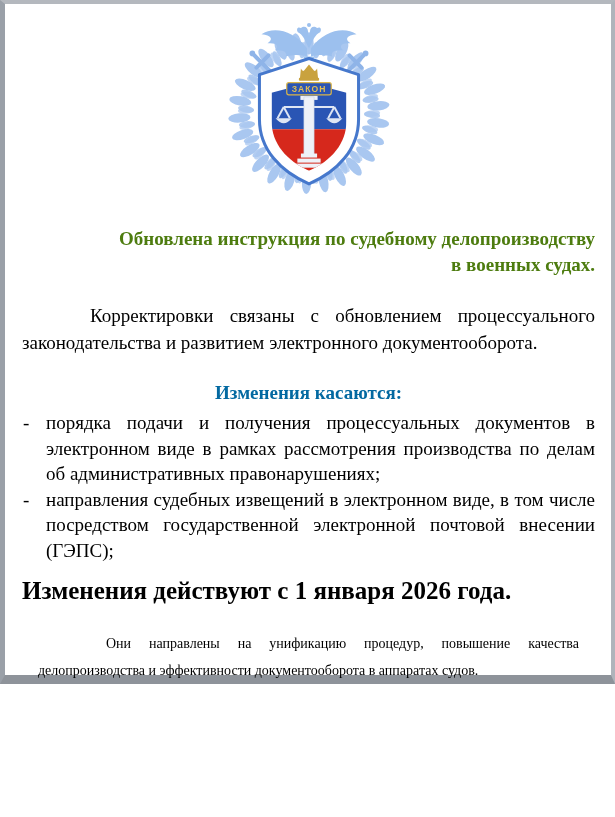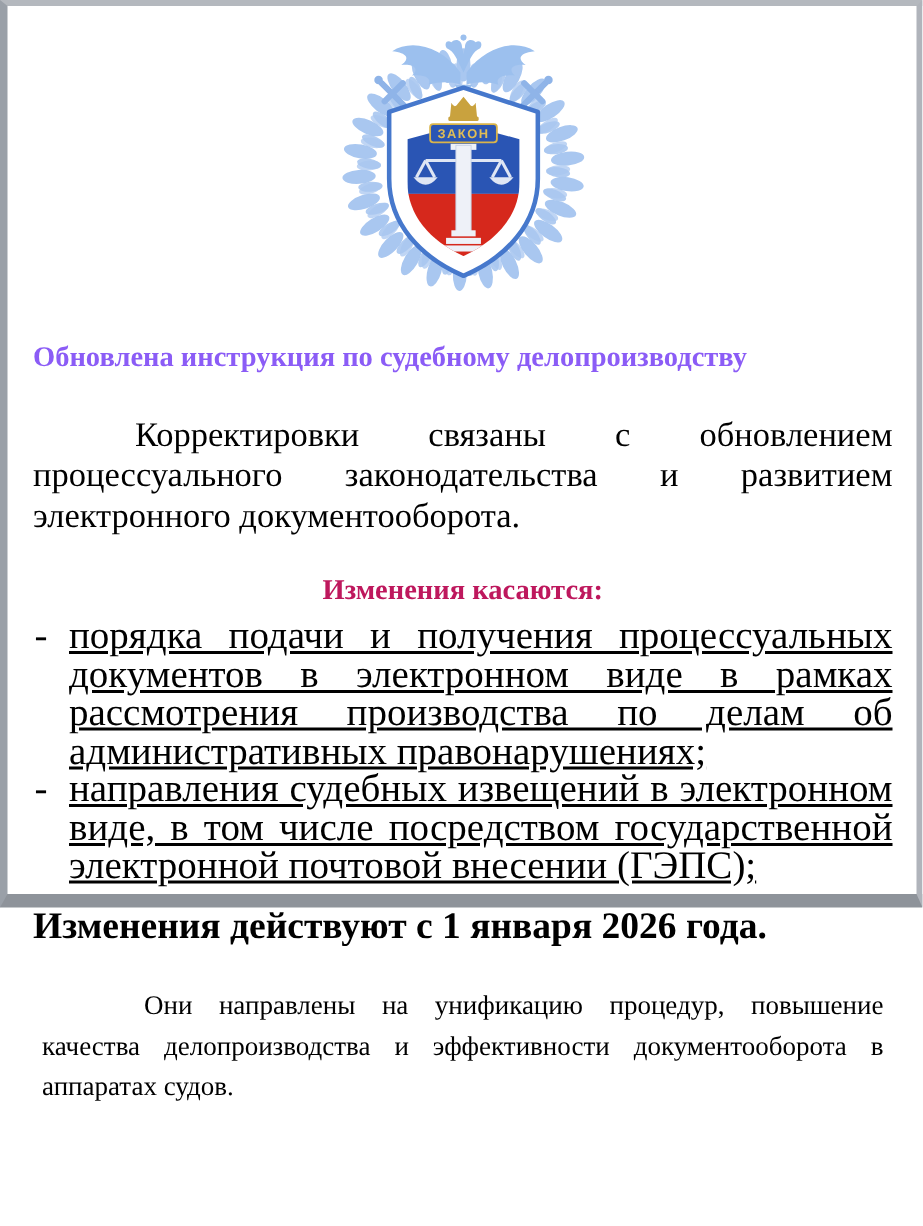--- a/index.html
+++ b/index.html
@@ -1,80 +1,79 @@
 <!DOCTYPE html>
 <html lang="ru"><head>
 <meta charset="utf-8">
 <style>
   html, body { margin:0; padding:0; background:#ffffff; }
   body { width:615px; height:817px; overflow:hidden; }
   .frame {
     box-sizing:border-box;
-    width:615px; height:605px;
+    width:615px; height:684px;
     border-top:4px solid #b4b8be;
     border-left:5px solid #9aa0a8;
     border-right:4px solid #b0b4bb;
     border-bottom:9px solid #8e939a;
     background:#ffffff;
     padding:8px 16px 0 17px;
     font-family:"Liberation Serif","DejaVu Serif",serif;
     color:#000000;
   }
   .emblem { display:block; margin:6px auto 0; }
   .doc-title {
     margin:30px auto 0;
-    text-align:left;
-    color:#8b5cf6;
+    text-align:right;
+    color:#4d7c0f;
     font-weight:bold;
     font-size:19px;
     line-height:26px;
   }
   .intro {
     margin:24px 0 0;
-    font-size:23px;
+    font-size:19px;
     line-height:27px;
     text-align:justify;
     text-indent:68px;
   }
   .changes-heading {
     margin:24px 0 0;
     text-align:center;
-    color:#be185d;
+    color:#0369a1;
     font-weight:bold;
     font-size:19px;
     line-height:26px;
   }
   .changes-list {
     margin:4px 0 0;
     padding:0;
     list-style:none;
   }
   .change-item {
     position:relative;
     padding-left:24px;
-    font-size:26px;
+    font-size:19px;
     line-height:25.5px;
     text-align:justify;
-    text-decoration:underline;
   }
   .change-item::before {
     content:"-";
     position:absolute;
     left:1px;
     top:0;
   }
   .effective-line {
     margin:15px 0 0;
     font-weight:bold;
     font-size:25px;
     line-height:26px;
   }
   .closing {
-    margin:26px 6px 0;
-    font-size:18px;
+    margin:26px 16px 0;
+    font-size:14px;
     line-height:27px;
     text-align:justify;
     text-indent:68px;
   }
 </style>
 </head>
 <body>
 
 <div class="frame">
 
@@ -167,20 +166,21 @@
     </g>
 
     <g>
       <rect x="63" y="64" width="44" height="12" rx="2" stroke="#d9b44a" stroke-width="1.2" fill="#2a55b4"></rect>
       <text x="85" y="73.5" text-anchor="middle" font-family="Liberation Sans, sans-serif" font-size="8.5" font-weight="bold" letter-spacing="1" fill="#e0bd55">ЗАКОН</text>
     </g>
   </svg>
 
   <h1 class="doc-title">
     <span>Обновлена инструкция по судебному делопроизводству</span><br>
+    <span>в военных судах.</span>
   </h1>
 
   <p class="intro">Корректировки связаны с обновлением процессуального законодательства и развитием электронного документооборота.</p>
 
   <p class="changes-heading">Изменения касаются:</p>
 
   <ul class="changes-list">
     <li class="change-item">порядка подачи и получения процессуальных документов в электронном виде в рамках рассмотрения производства по делам об административных правонарушениях;</li>
     <li class="change-item">направления судебных извещений в электронном виде, в том числе посредством государственной электронной почтовой внесении (ГЭПС);</li>
   </ul>

